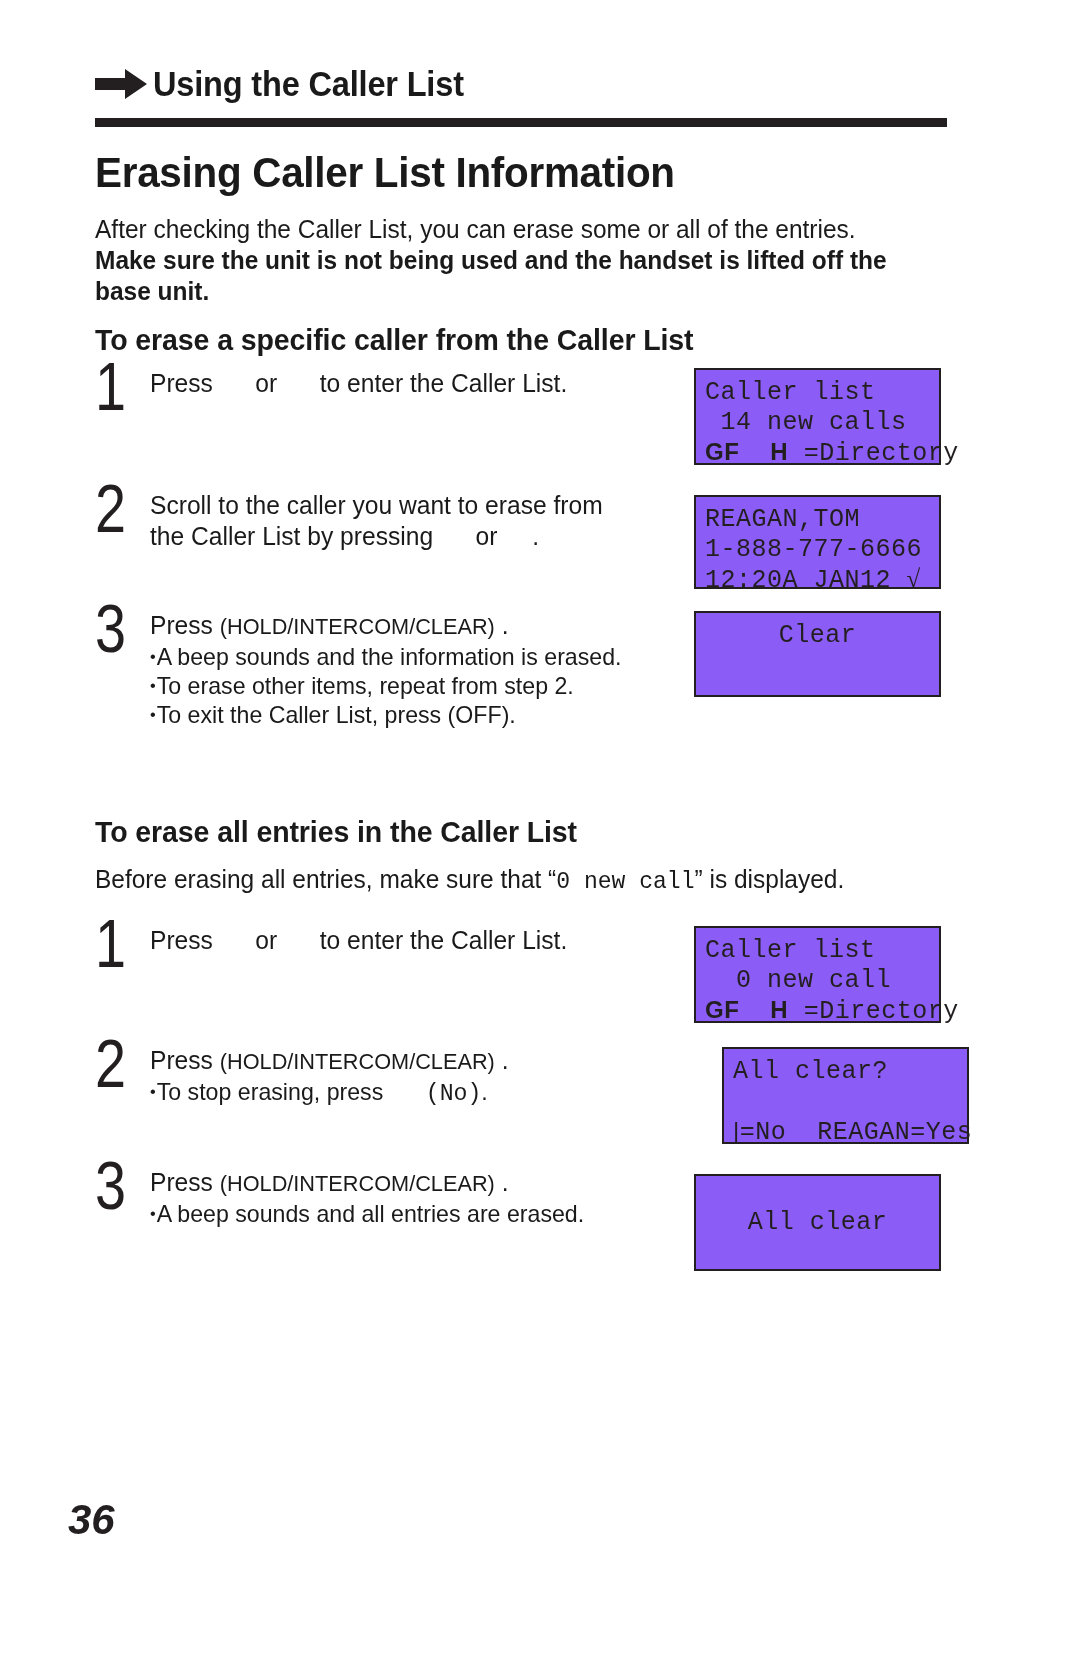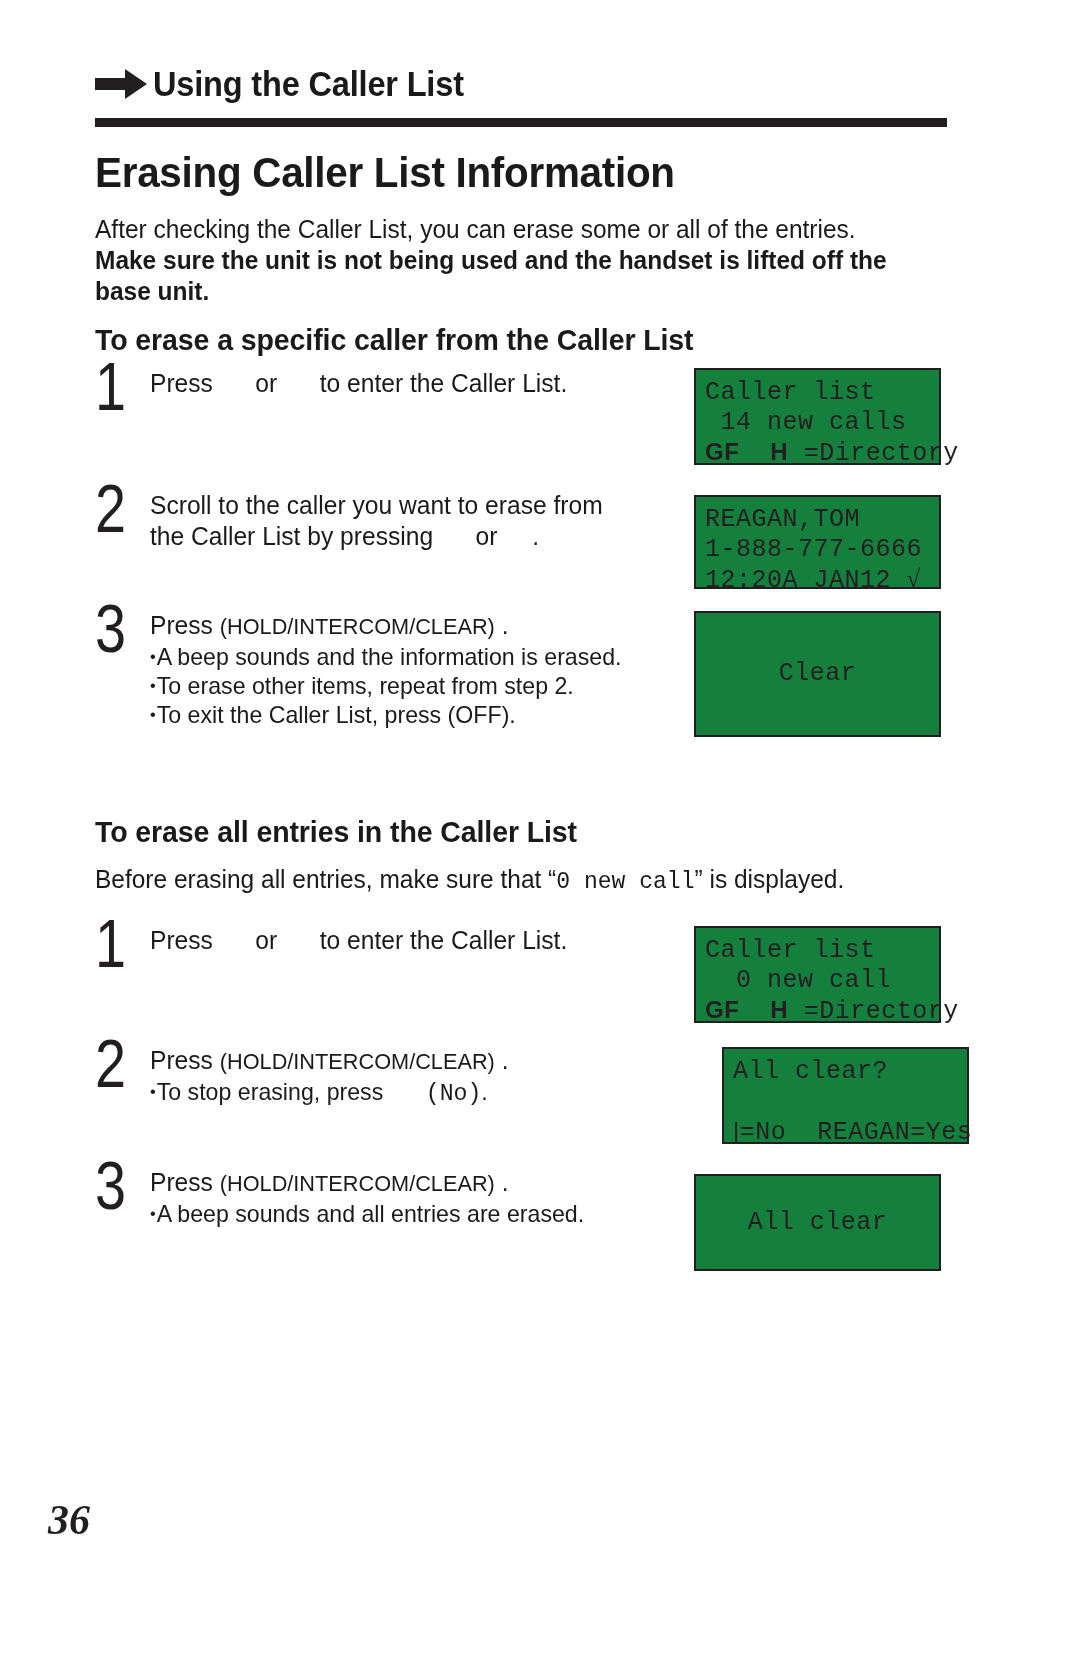--- a/index.html
+++ b/index.html
@@ -172,21 +172,21 @@
   #step-1b { top: 925px; }
   #step-2b { top: 1045px; }
   #step-3b { top: 1167px; }
 
   
   .lcd {
     position: absolute;
     left: 694px;
     width: 247px;
     border: 2.5px solid #231f20;
-    background: #15803d;
+    background: #8b5cf6;
     box-sizing: border-box;
     font-family: "Liberation Mono", "DejaVu Sans Mono", monospace;
     font-size: 25px;
     line-height: 29.5px;
     color: #231f20;
     padding: 8px 0 8px 0;
   }
   .lcd-line {
     white-space: pre;
     padding-left: 9px;
@@ -205,33 +205,33 @@
     font-family: "Liberation Serif", serif;
     font-size: 25px;
   }
   .lcd-bar {
     font-family: "Liberation Sans", sans-serif;
     font-size: 24px;
   }
 
   #lcd-1a { top: 368px; height: 97px; }
   #lcd-2a { top: 495px; height: 94px; }
-  #lcd-3a { top: 611px; height: 126px; display: flex; align-items: center; justify-content: center; }
+  #lcd-3a { top: 611px; height: 86px; display: flex; justify-content: center; }
   #lcd-1b { top: 926px; height: 97px; }
   #lcd-2b { top: 1047px; height: 97px; margin-left: 28px; }
   #lcd-3b { top: 1174px; height: 97px; display: flex; align-items: center; justify-content: center; }
 
   #lcd-2b .lcd-line.spacer { visibility: hidden; }
 
   
   .page-number {
     position: absolute;
-    left: 48px;
+    left: 68px;
     top: 1496px;
-    font-family: Liberation Serif, serif;
+    font-family: Liberation Sans, sans-serif;
     font-weight: bold;
     font-style: italic;
     font-size: 42px;
     color: #231f20;
   }
 </style>
 </head>
 <body>
 
 <div class="page">

